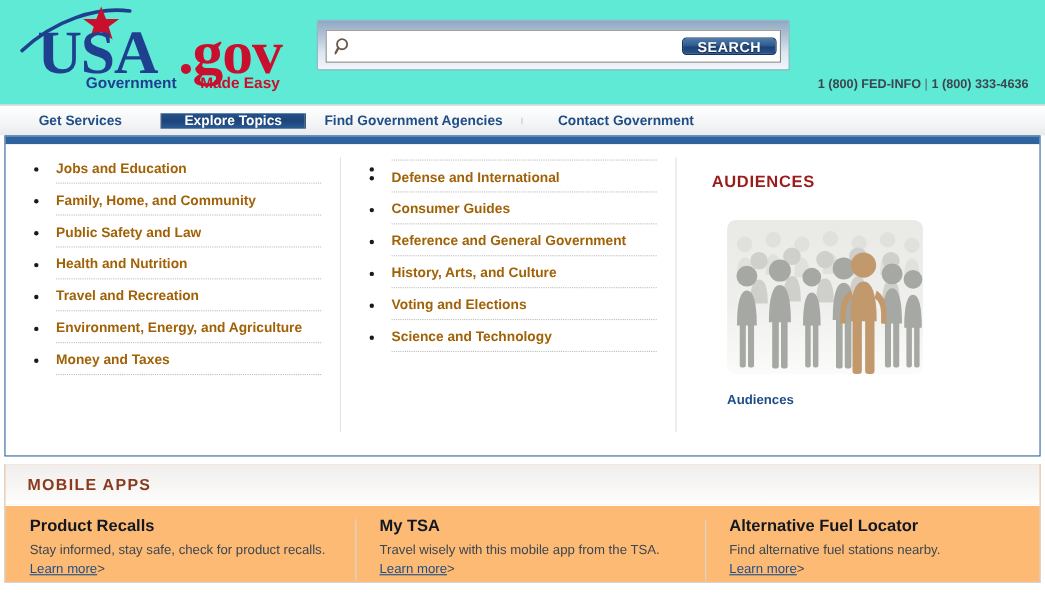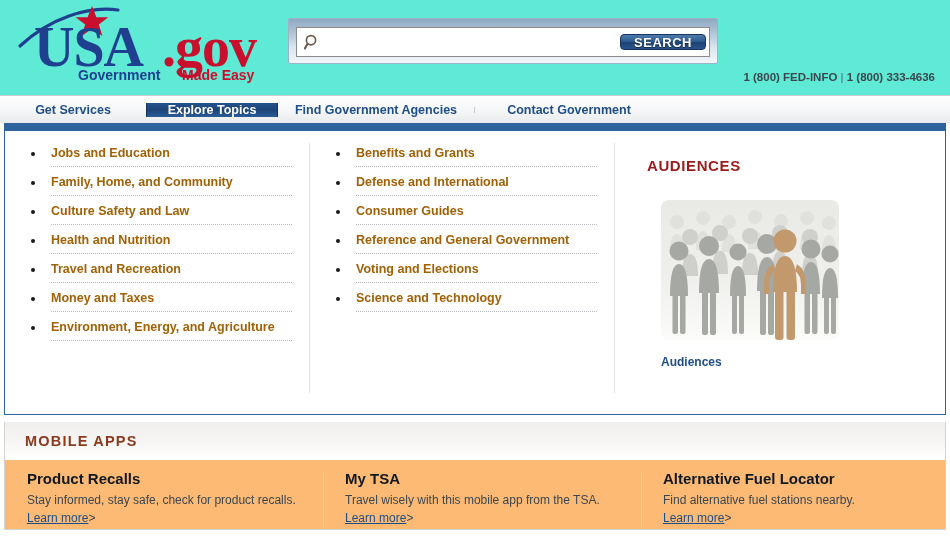--- a/index.html
+++ b/index.html
@@ -223,66 +223,70 @@
               <a>Jobs and Education</a>
               <div class="dots"></div>
             </li>
           <li>
               <span class="bullet"></span>
               <a>Family, Home, and Community</a>
               <div class="dots"></div>
             </li>
           <li>
               <span class="bullet"></span>
-              <a>Culture Safety and Law</a>
+              <a>Public Safety and Law</a>
               <div class="dots"></div>
             </li>
           <li>
               <span class="bullet"></span>
               <a>Health and Nutrition</a>
               <div class="dots"></div>
             </li>
           <li>
               <span class="bullet"></span>
               <a>Travel and Recreation</a>
               <div class="dots"></div>
             </li>
           <li>
               <span class="bullet"></span>
+              <a>Environment, Energy, and Agriculture</a>
+              <div class="dots"></div>
+            </li>
+          <li>
+              <span class="bullet"></span>
               <a>Money and Taxes</a>
-              <div class="dots"></div>
-            </li>
-          <li>
-              <span class="bullet"></span>
-              <a>Environment, Energy, and Agriculture</a>
               <div class="dots"></div>
             </li>
         </ul>
       </div>
 
       <div class="col c2">
         <ul class="topics">
           <li>
               <span class="bullet"></span>
-              <a>Benefits and Grants</a>
               <div class="dots"></div>
             </li>
           <li>
               <span class="bullet"></span>
               <a>Defense and International</a>
               <div class="dots"></div>
             </li>
           <li>
               <span class="bullet"></span>
               <a>Consumer Guides</a>
               <div class="dots"></div>
             </li>
           <li>
               <span class="bullet"></span>
               <a>Reference and General Government</a>
+              <div class="dots"></div>
+            </li>
+          <li>
+              <span class="bullet"></span>
+              <a>History, Arts, and Culture</a>
               <div class="dots"></div>
             </li>
           <li>
               <span class="bullet"></span>
               <a>Voting and Elections</a>
               <div class="dots"></div>
             </li>
           <li>
               <span class="bullet"></span>
               <a>Science and Technology</a>

